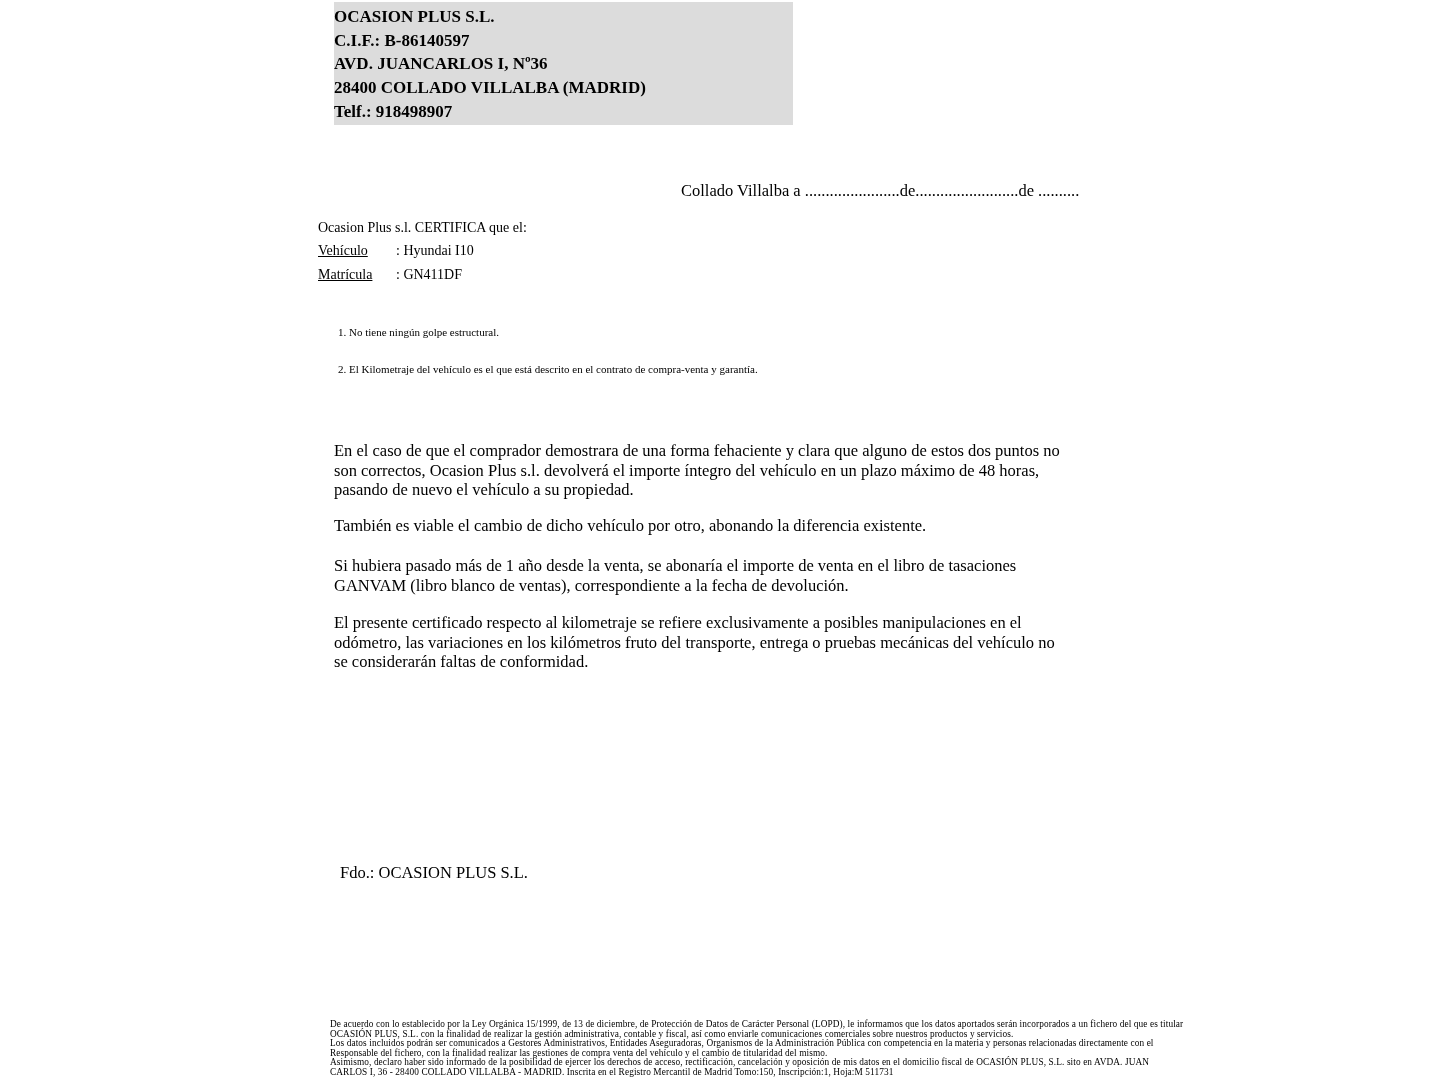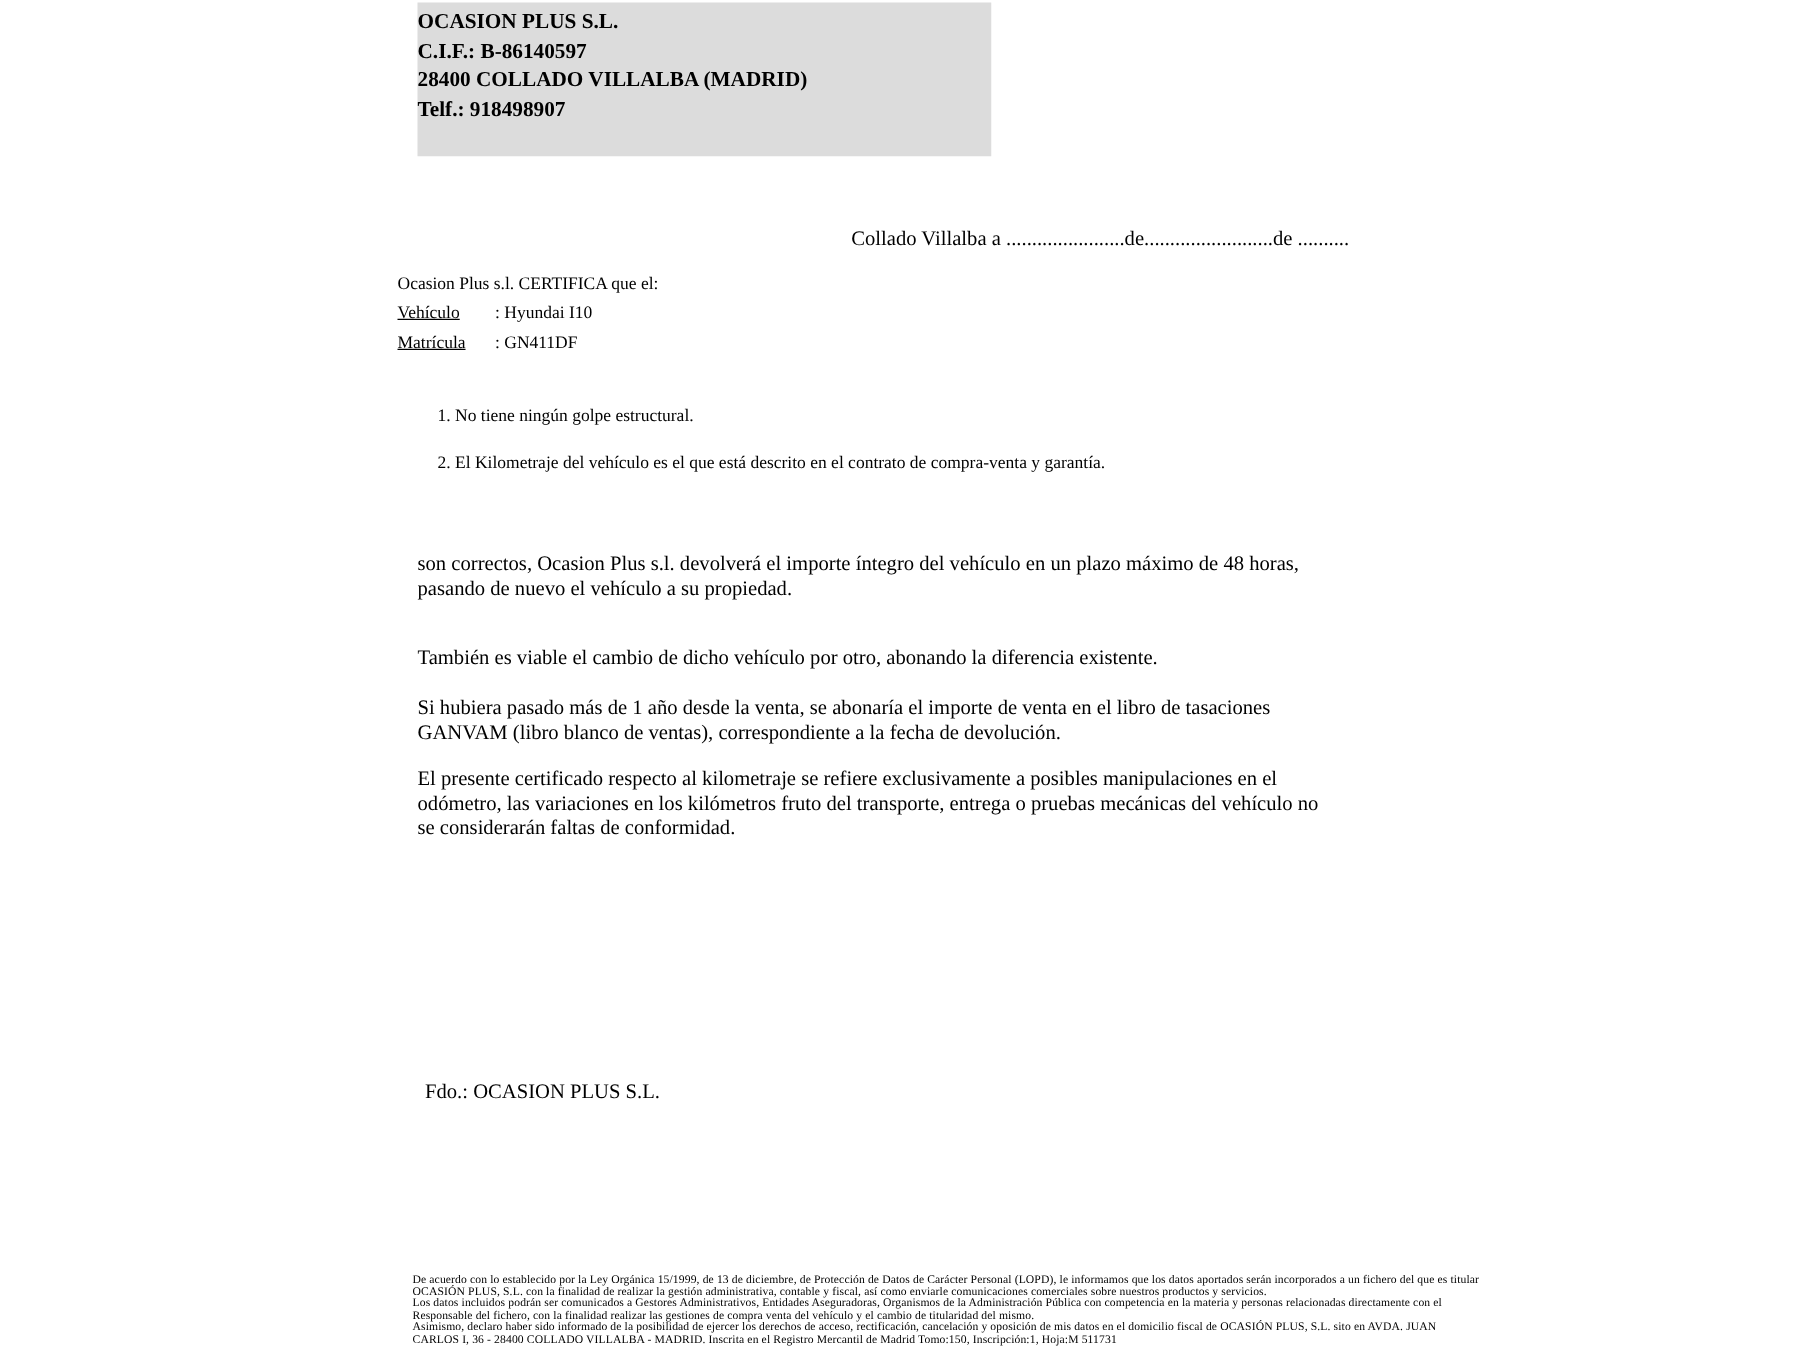--- a/index.html
+++ b/index.html
@@ -47,22 +47,22 @@
   .cert-row { white-space: nowrap; }
   .cert-label {
     text-decoration: underline;
     display: inline-block;
     min-width: 64px;
   }
   .cert-label.w2 { min-width: 64px; }
   .cert-value { margin-left: 14px; }
   .point {
     position: absolute;
-    left: 350px;
-    font-size: 14px;
+    left: 338px;
+    font-size: 11px;
     white-space: nowrap;
   }
   .point-1 { top: 326px; }
   .point-2 { top: 363px; }
   .para {
     position: absolute;
     left: 334px;
     font-size: 16.5px;
     line-height: 19.6px;
     width: 775px;
@@ -90,40 +90,42 @@
   .legal div { white-space: nowrap; }
 </style>
 </head>
 <body>
 
 <div class="page">
 
   <div class="header-box" style="background: rgb(220, 220, 220);">
     <div class="hline">OCASION PLUS S.L.</div>
     <div class="hline">C.I.F.: B-86140597</div>
+    <div class="hline">AVD. JUANCARLOS I, Nº36</div>
     <div class="hline">28400 COLLADO VILLALBA (MADRID)</div>
     <div class="hline">Telf.: 918498907</div>
   </div>
 
   <div class="date-line">Collado Villalba a .......................de.........................de ..........</div>
 
   <div class="cert-block">
     <div>Ocasion Plus s.l. CERTIFICA que el:</div>
     <div class="cert-row">
       <span class="cert-label">Vehículo</span><span class="cert-value">: Hyundai I10</span>
     </div>
     <div class="cert-row">
       <span class="cert-label w2">Matrícula</span><span class="cert-value">: GN411DF</span>
     </div>
   </div>
 
   <div class="point point-1">1. No tiene ningún golpe estructural.</div>
   <div class="point point-2">2. El Kilometraje del vehículo es el que está descrito en el contrato de compra-venta y garantía.</div>
 
   <div class="para para-refund">
+      <div>En el caso de que el comprador demostrara de una forma fehaciente y clara que alguno de estos dos puntos no</div>
       <div>son correctos, Ocasion Plus s.l. devolverá el importe íntegro del vehículo en un plazo máximo de 48 horas,</div>
       <div>pasando de nuevo el vehículo a su propiedad.</div>
     </div>
   <div class="para para-exchange">
       <div>También es viable el cambio de dicho vehículo por otro, abonando la diferencia existente.</div>
     </div>
   <div class="para para-ganvam">
       <div>Si hubiera pasado más de 1 año desde la venta, se abonaría el importe de venta en el libro de tasaciones</div>
       <div>GANVAM (libro blanco de ventas), correspondiente a la fecha de devolución.</div>
     </div>

